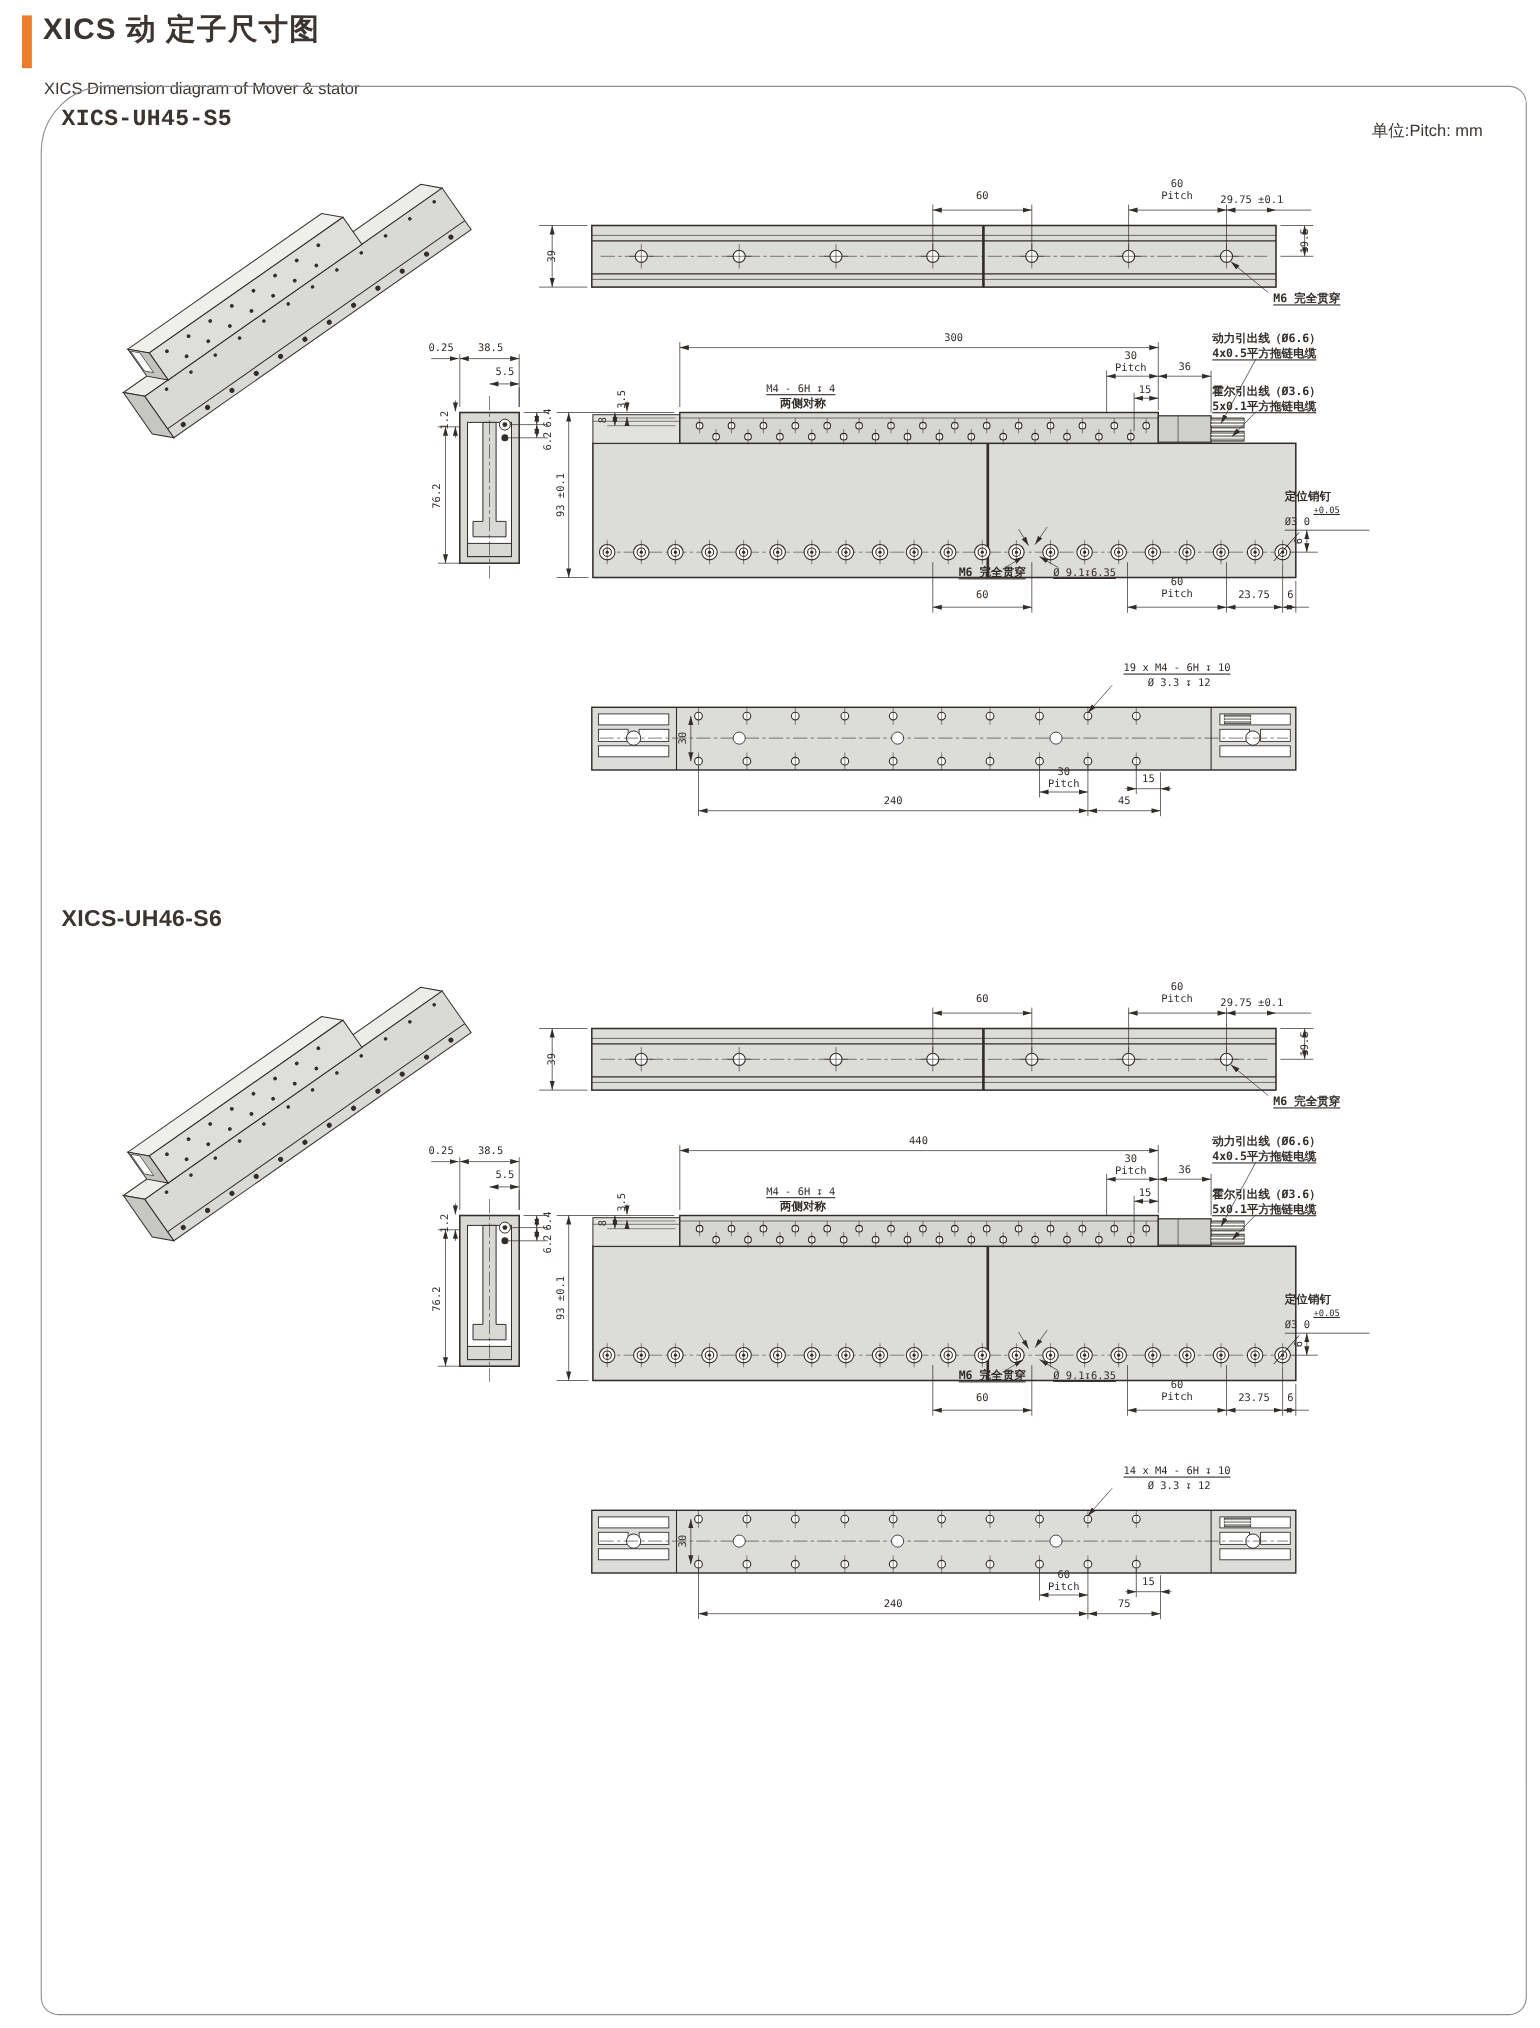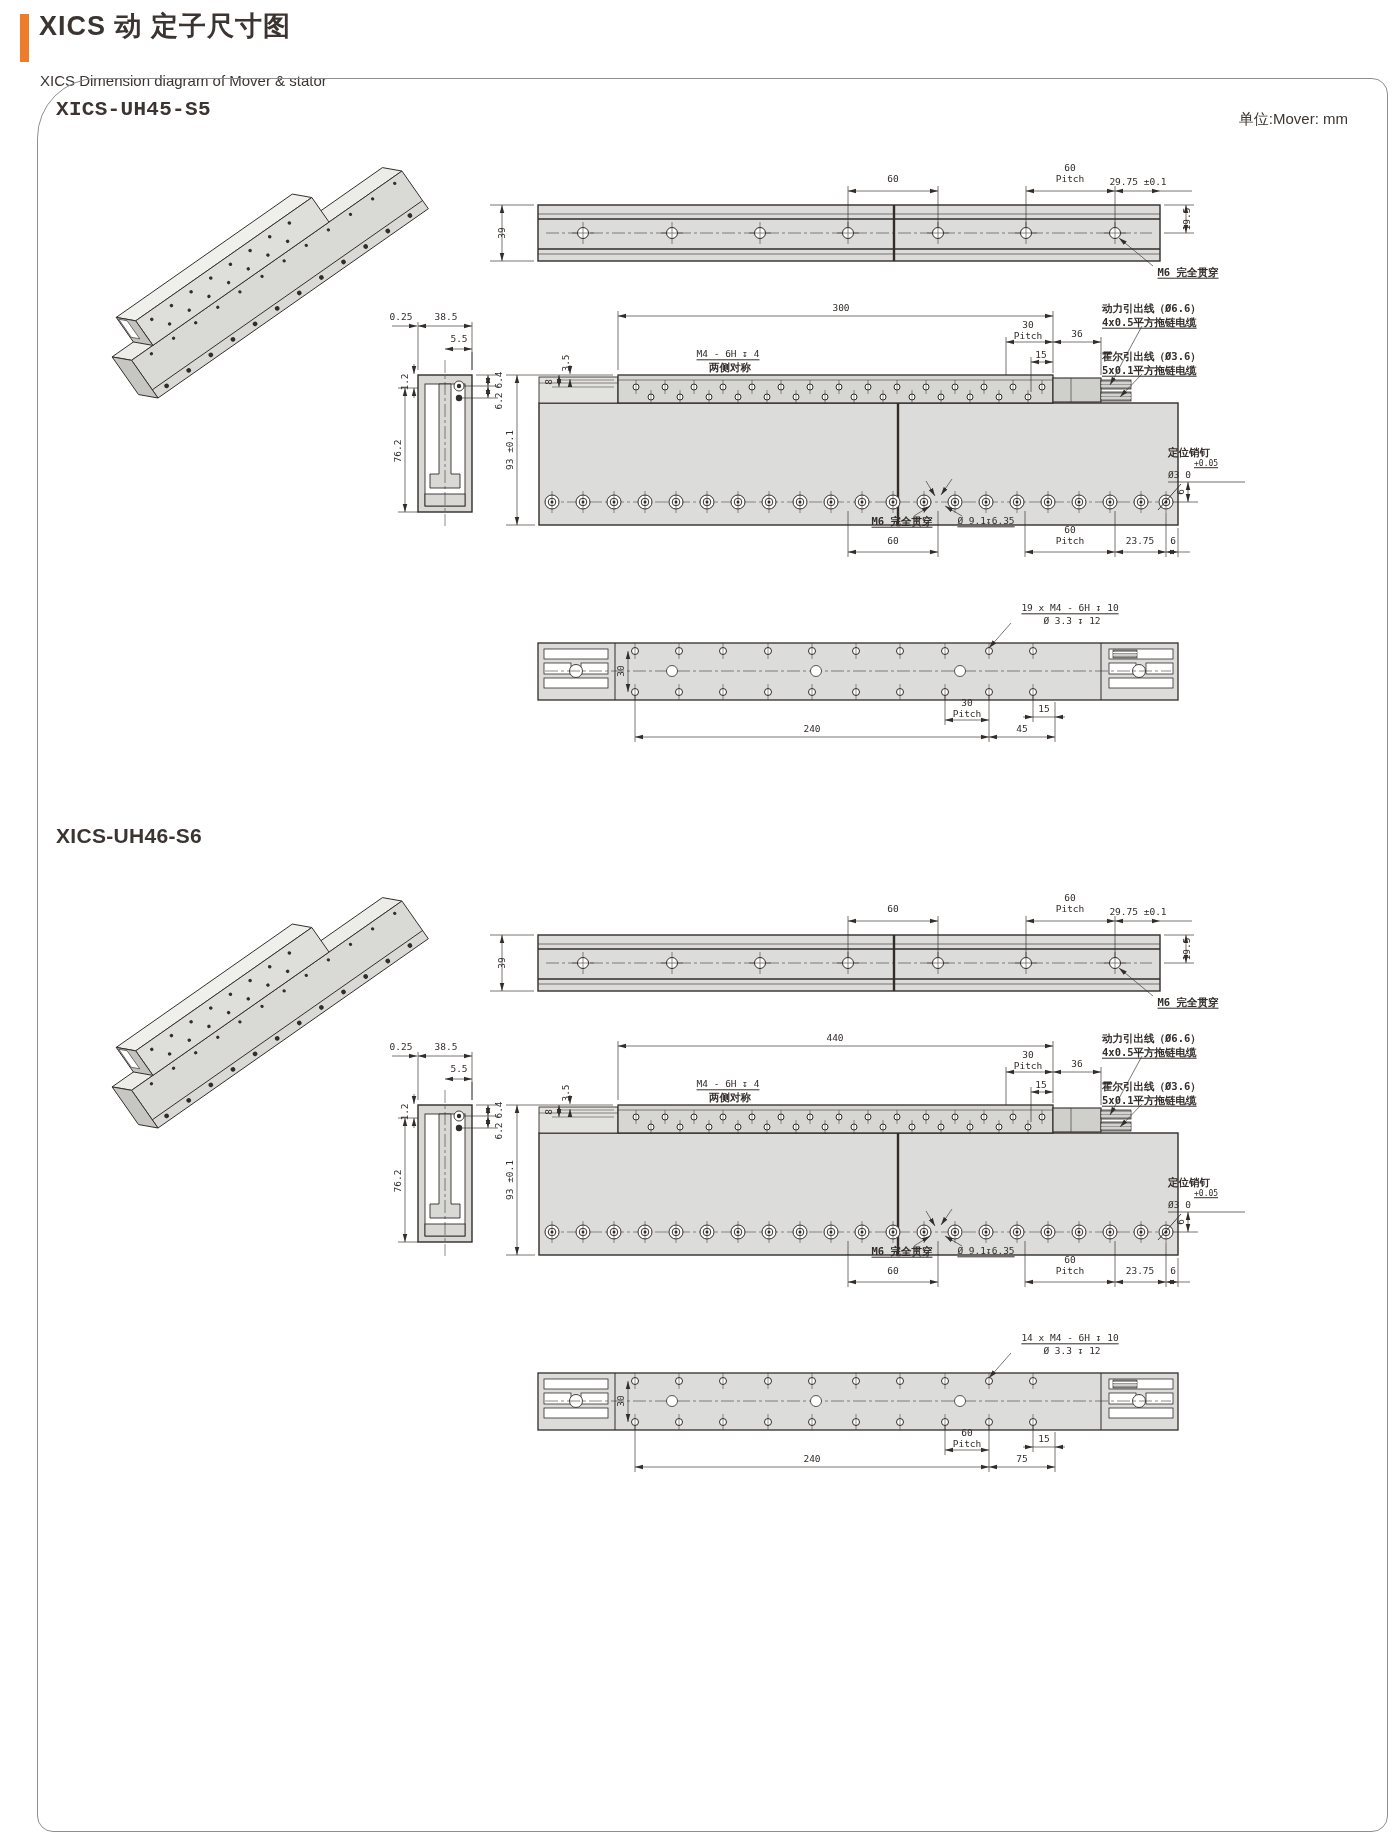--- a/index.html
+++ b/index.html
@@ -292,41 +292,41 @@
 </defs>
 </svg>
 
 <div class="page">
   <div class="accent"></div>
   <div class="t1">XICS 动 定子尺寸图</div>
   <div class="t2">XICS Dimension diagram of Mover &amp; stator</div>
   <div class="panel"></div>
   <div class="model m1">XICS-UH45-S5</div>
   <div class="model m2">XICS-UH46-S6</div>
-  <div class="unit">单位:Mover: mm</div>
+  <div class="unit">单位:Pitch: mm</div>
 
   <section class="sec" style="top:130px">
     <svg width="1340" height="640">
         <use href="#mview"></use>
       </svg>
     <i class="lb v" style="left:462px;top:103px">39</i>
     <i class="lb" style="left:853px;top:49px">60</i>
     <i class="lb" style="left:1030px;top:43px">60
 Pitch</i>
     <i class="lb" style="left:1098px;top:52px">29.75 ±0.1</i>
     <i class="lb v" style="left:1147px;top:89px">19.5</i>
     <i class="lb u cj" style="left:1148px;top:142px">M6 完全贯穿</i>
     <i class="lb" style="left:361px;top:187px">0.25</i>
     <i class="lb" style="left:406px;top:187px">38.5</i>
     <i class="lb" style="left:419px;top:209px">5.5</i>
     <i class="lb v" style="left:459px;top:250px">6.4</i>
     <i class="lb v" style="left:459px;top:271px">6.2</i>
     <i class="lb v" style="left:365px;top:252px">1.2</i>
     <i class="lb v" style="left:358px;top:321px">76.2</i>
-    <i class="lb" style="left:801px;top:178px">300</i>
+    <i class="lb" style="left:827px;top:178px">300</i>
     <i class="lb u" style="left:688px;top:224px">M4 - 6H ↧ 4</i>
     <i class="lb cj" style="left:690px;top:237px">两侧对称</i>
     <i class="lb" style="left:988px;top:200px">30
 Pitch</i>
     <i class="lb" style="left:1037px;top:204px">36</i>
     <i class="lb" style="left:1001px;top:225px">15</i>
     <i class="lb v" style="left:526px;top:233px">3.5</i>
     <i class="lb v" style="left:509px;top:252px">8</i>
     <i class="lb v" style="left:470px;top:320px">93 ±0.1</i>
     <i class="lb lf cj" style="left:1062px;top:178px">动力引出线（Ø6.6）</i>

